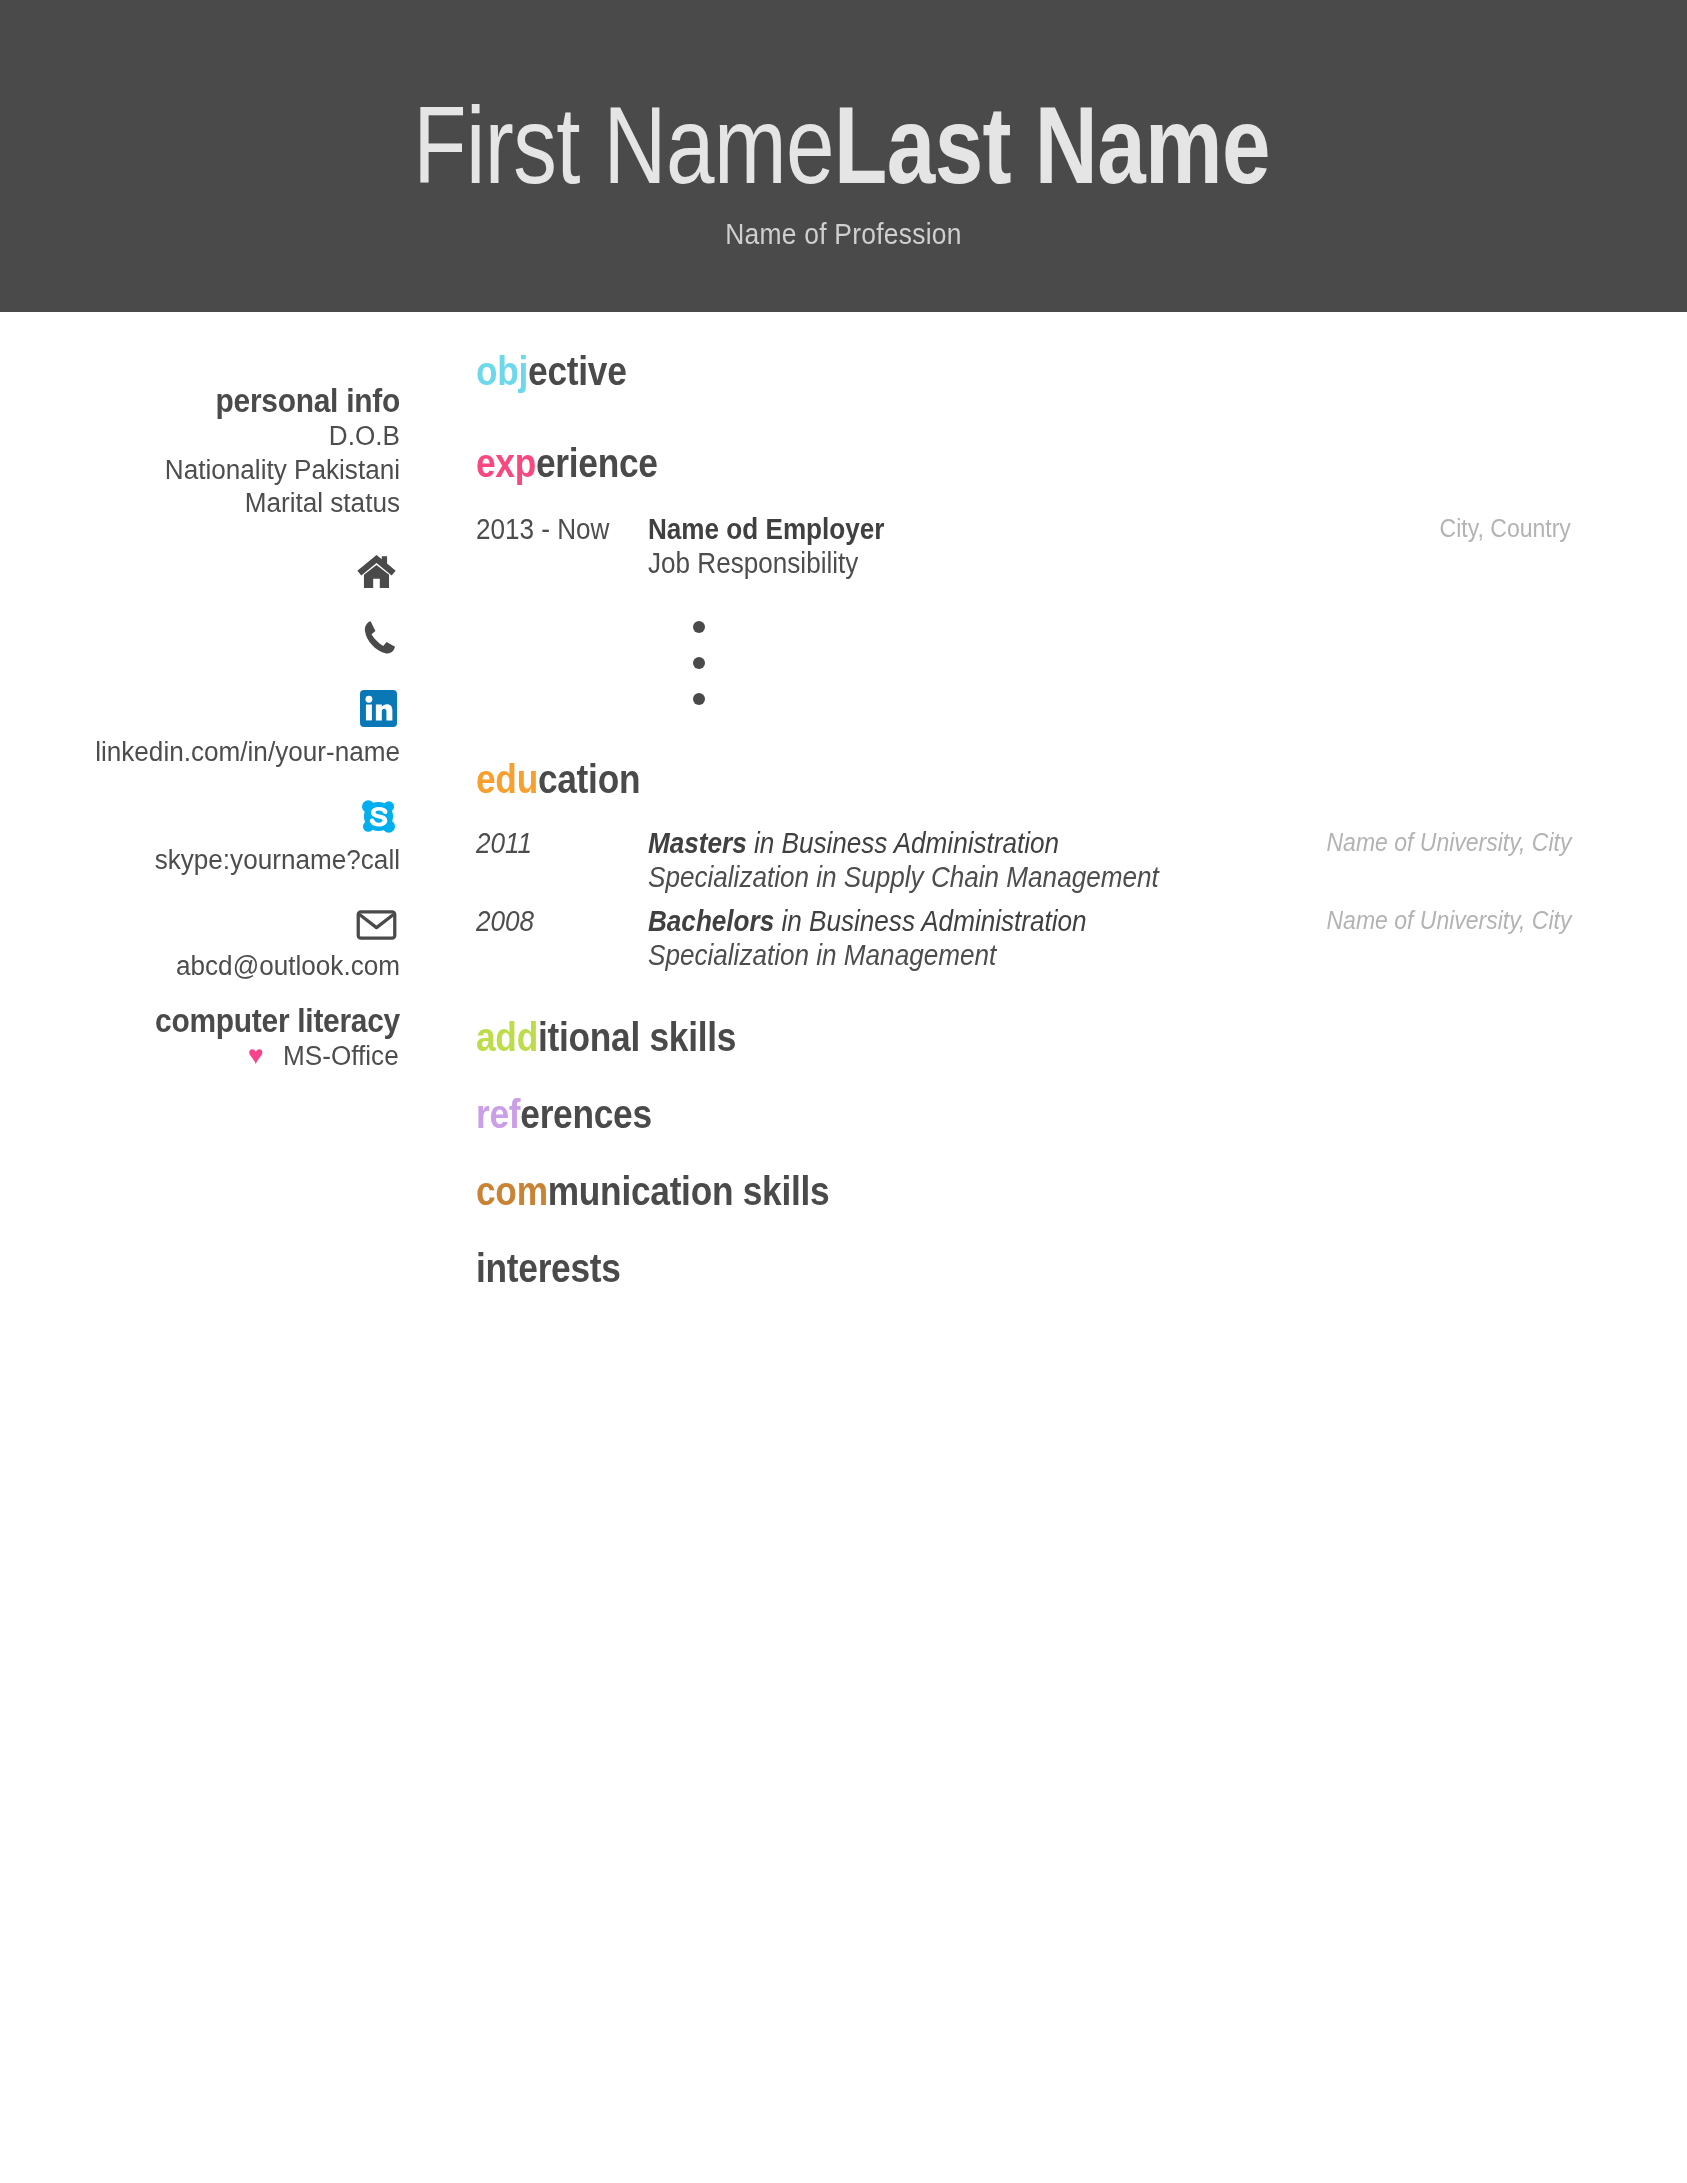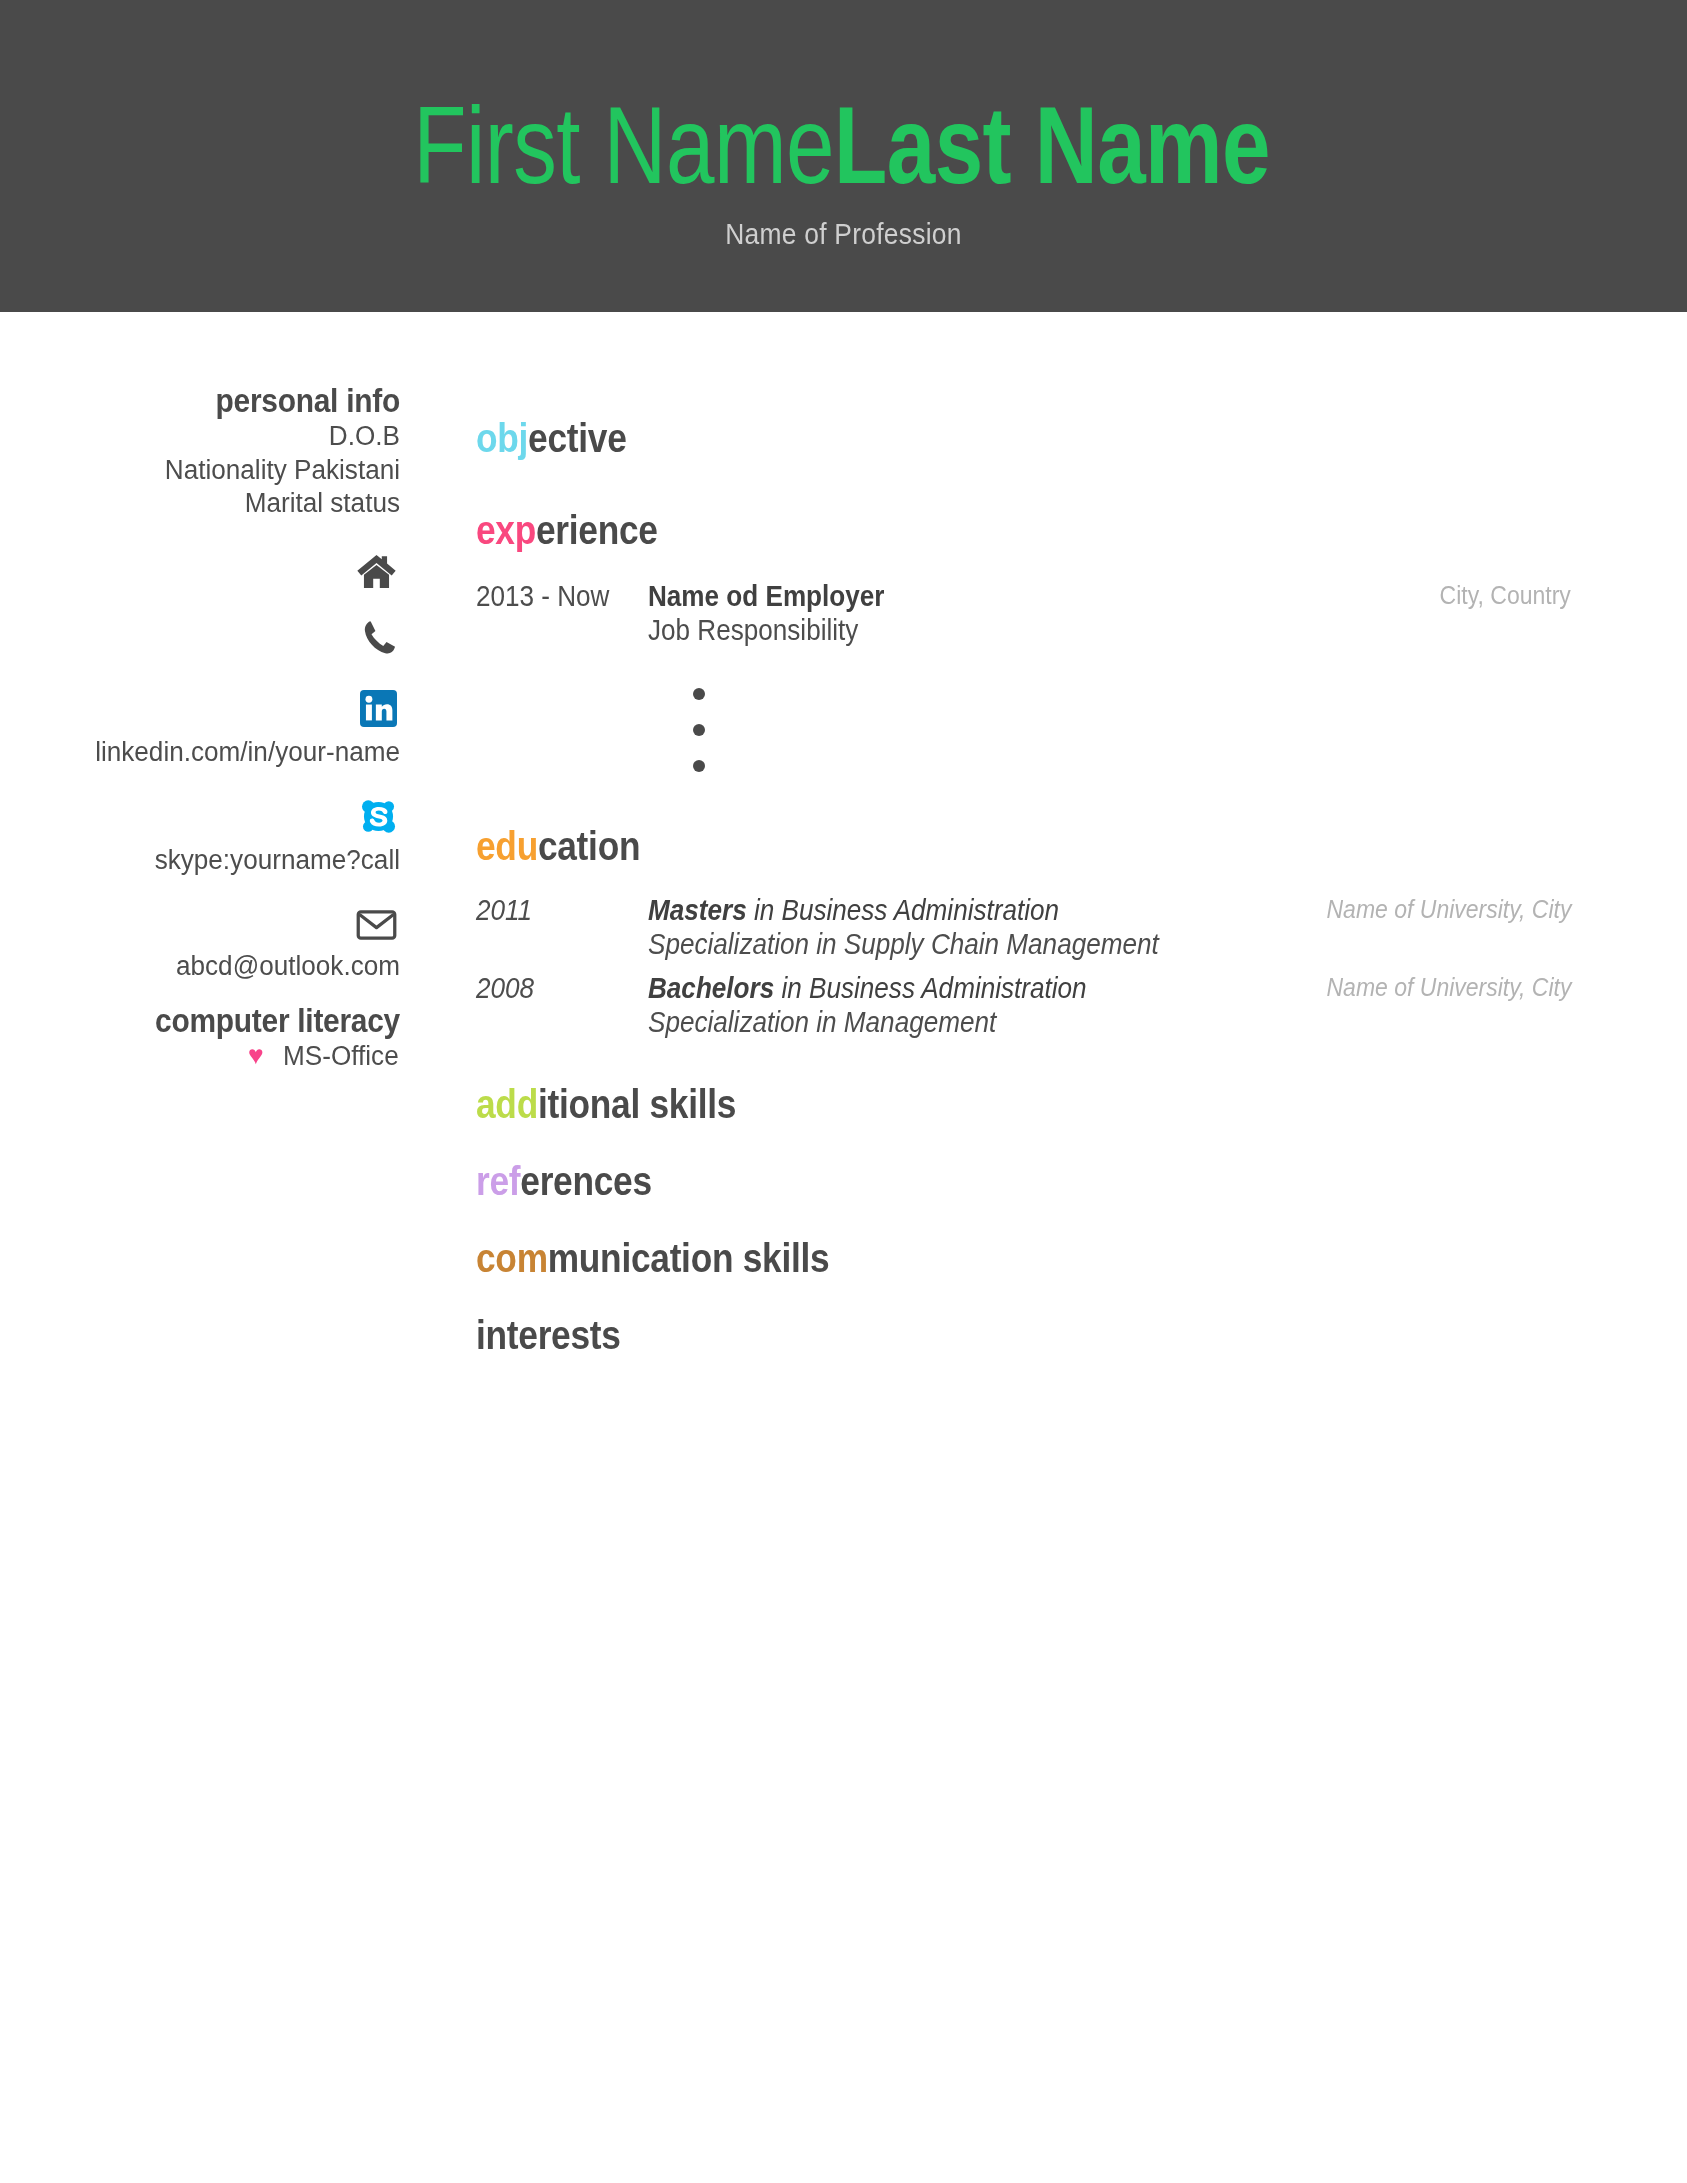--- a/index.html
+++ b/index.html
@@ -24,21 +24,21 @@
     background:#4a4a4a;
     display:flex;
     flex-direction:column;
     align-items:center;
     justify-content:center;
     padding-top:30px;
   }
   .name-line {
     white-space:nowrap;
     line-height:1.0;
-    color:#22c55e;
+    color:#e5e5e5;
     font-size:109px;
     letter-spacing:-0.7px;
   }
   .name-first {
     font-weight:300;
     font-stretch:condensed;
     transform:scaleX(0.80);
     display:inline-block;
     transform-origin:right center;
   }
@@ -67,21 +67,21 @@
     align-items:flex-start;
   }
   .sidebar {
     width:400px;
     padding-top:70px;
     text-align:right;
     padding-right:0px;
   }
   .main {
     width:1171px;
-    padding-top:105px;
+    padding-top:38px;
     padding-left:76px;
     padding-right:0px;
   }
 
   
   .side-h {
     font-size:34px;
     font-weight:700;
     color:#4a4a4a;
     line-height:1.10;

